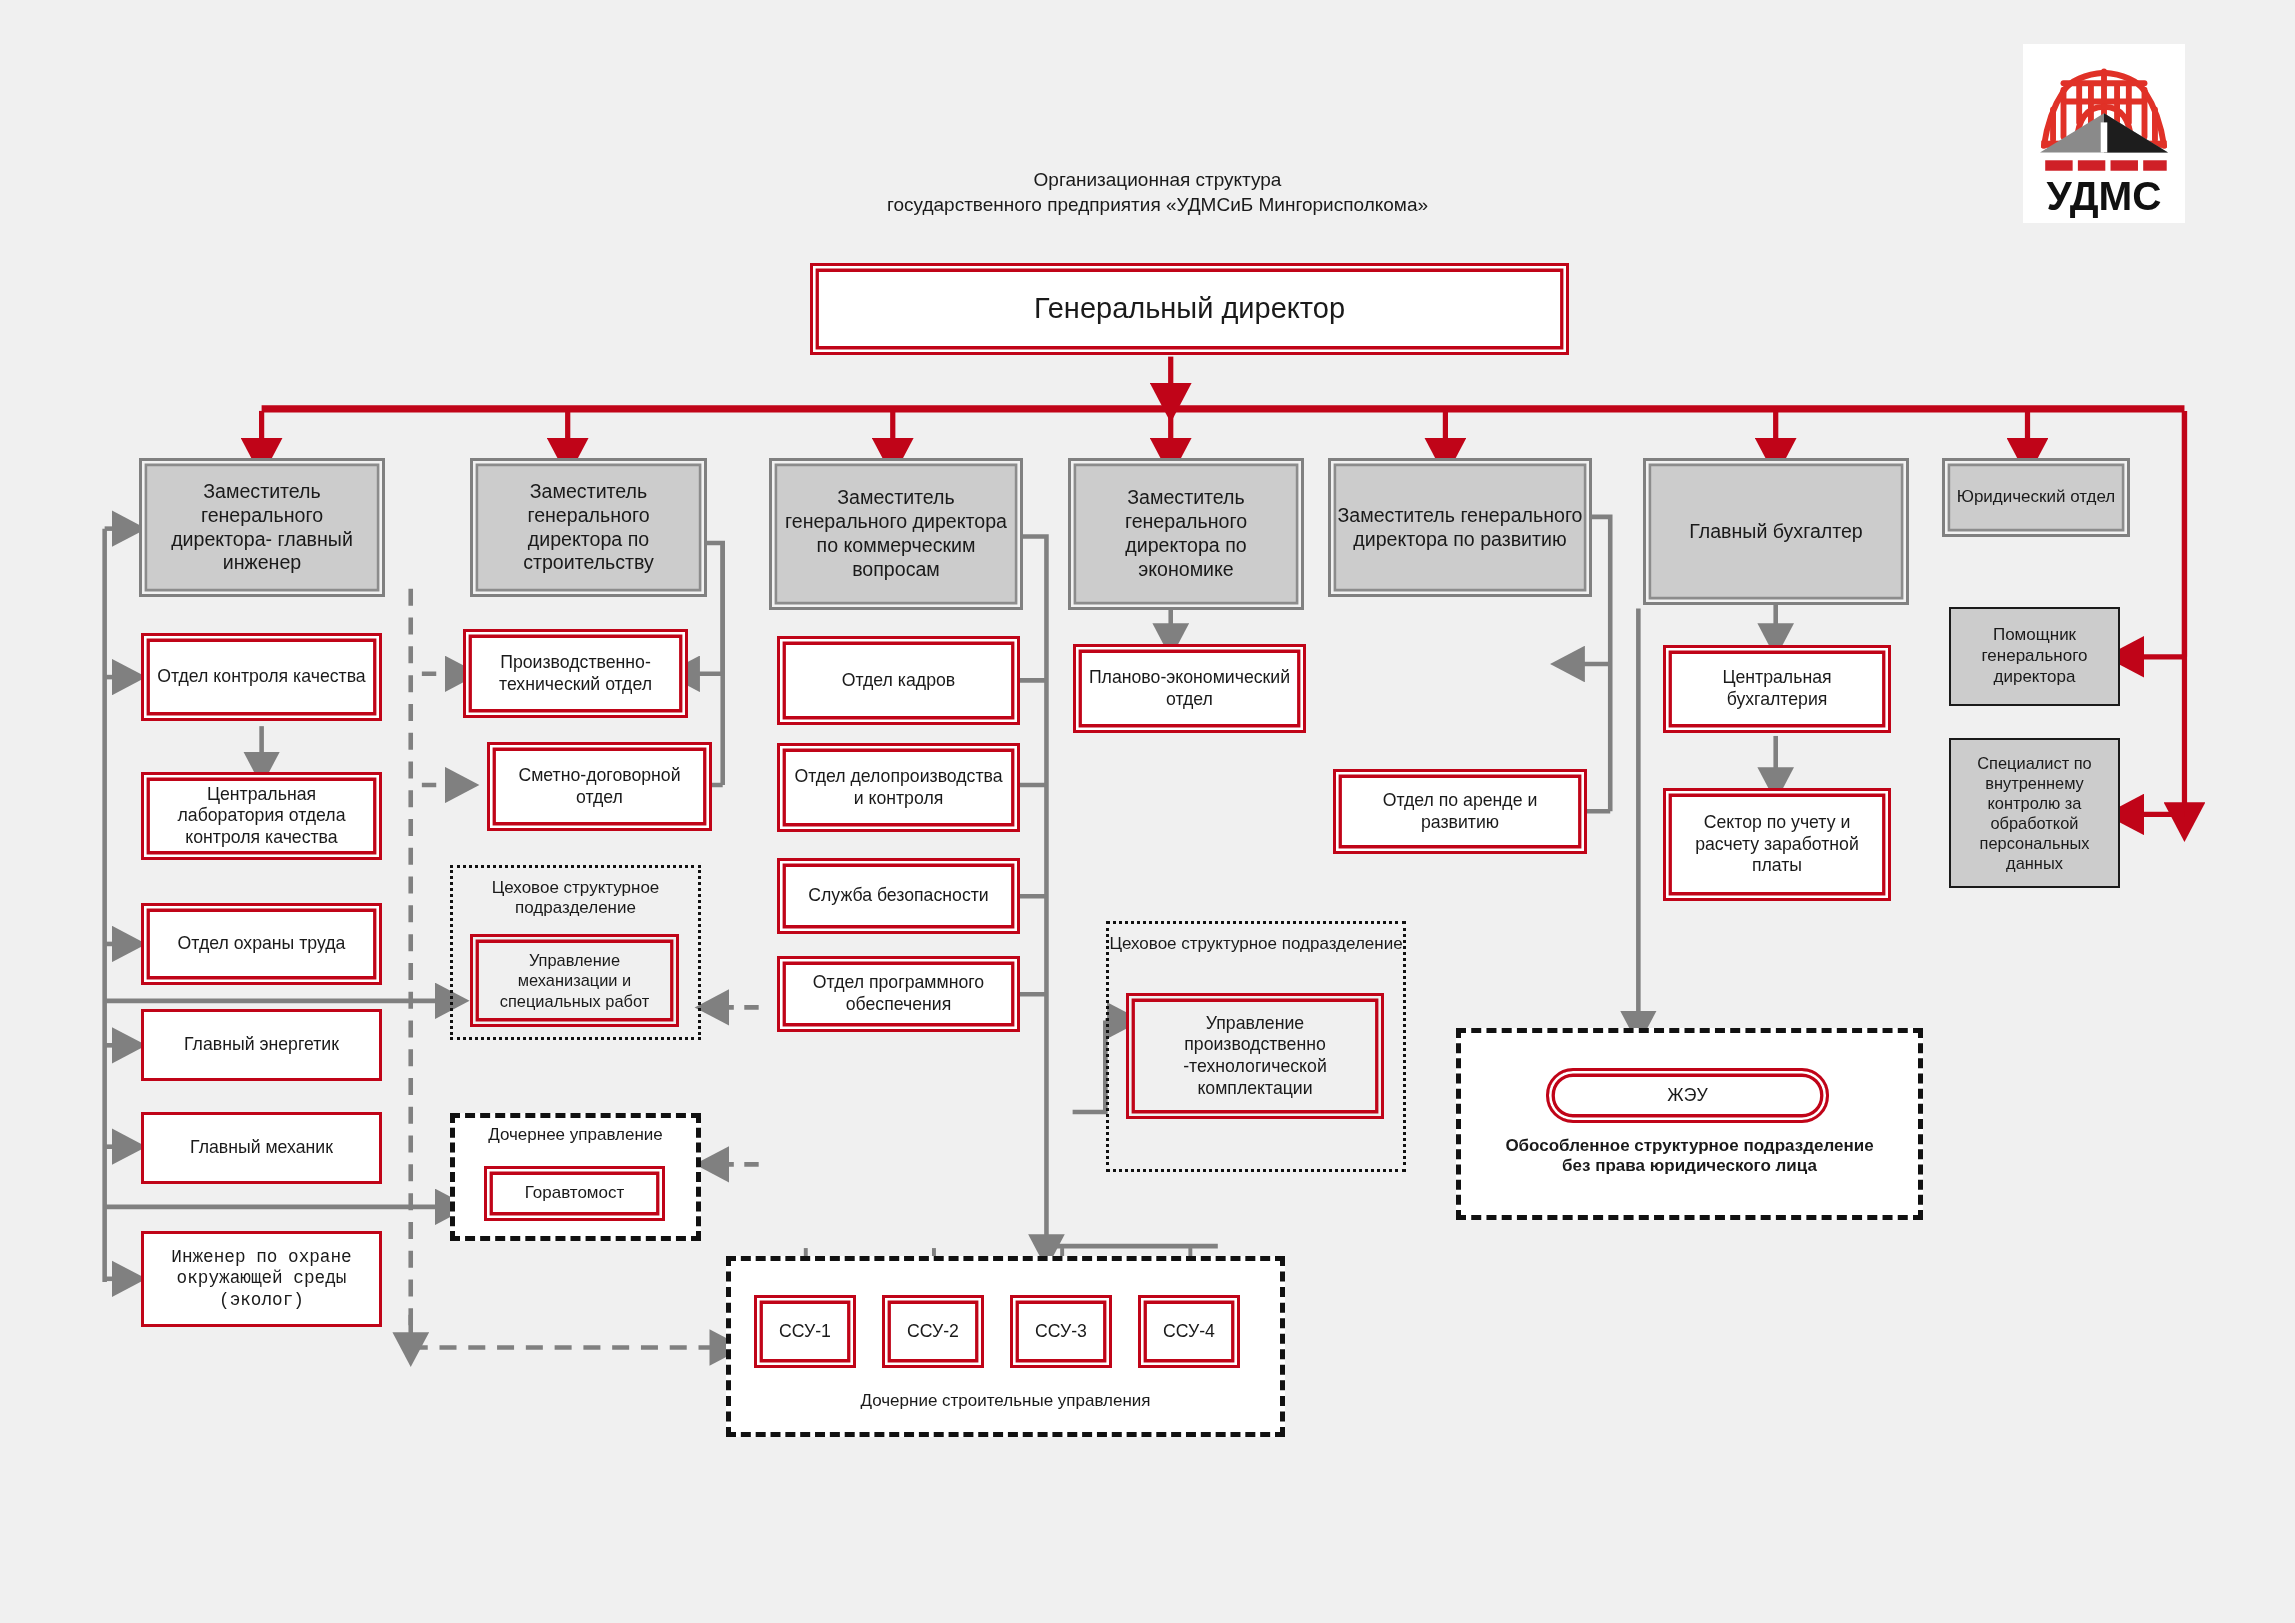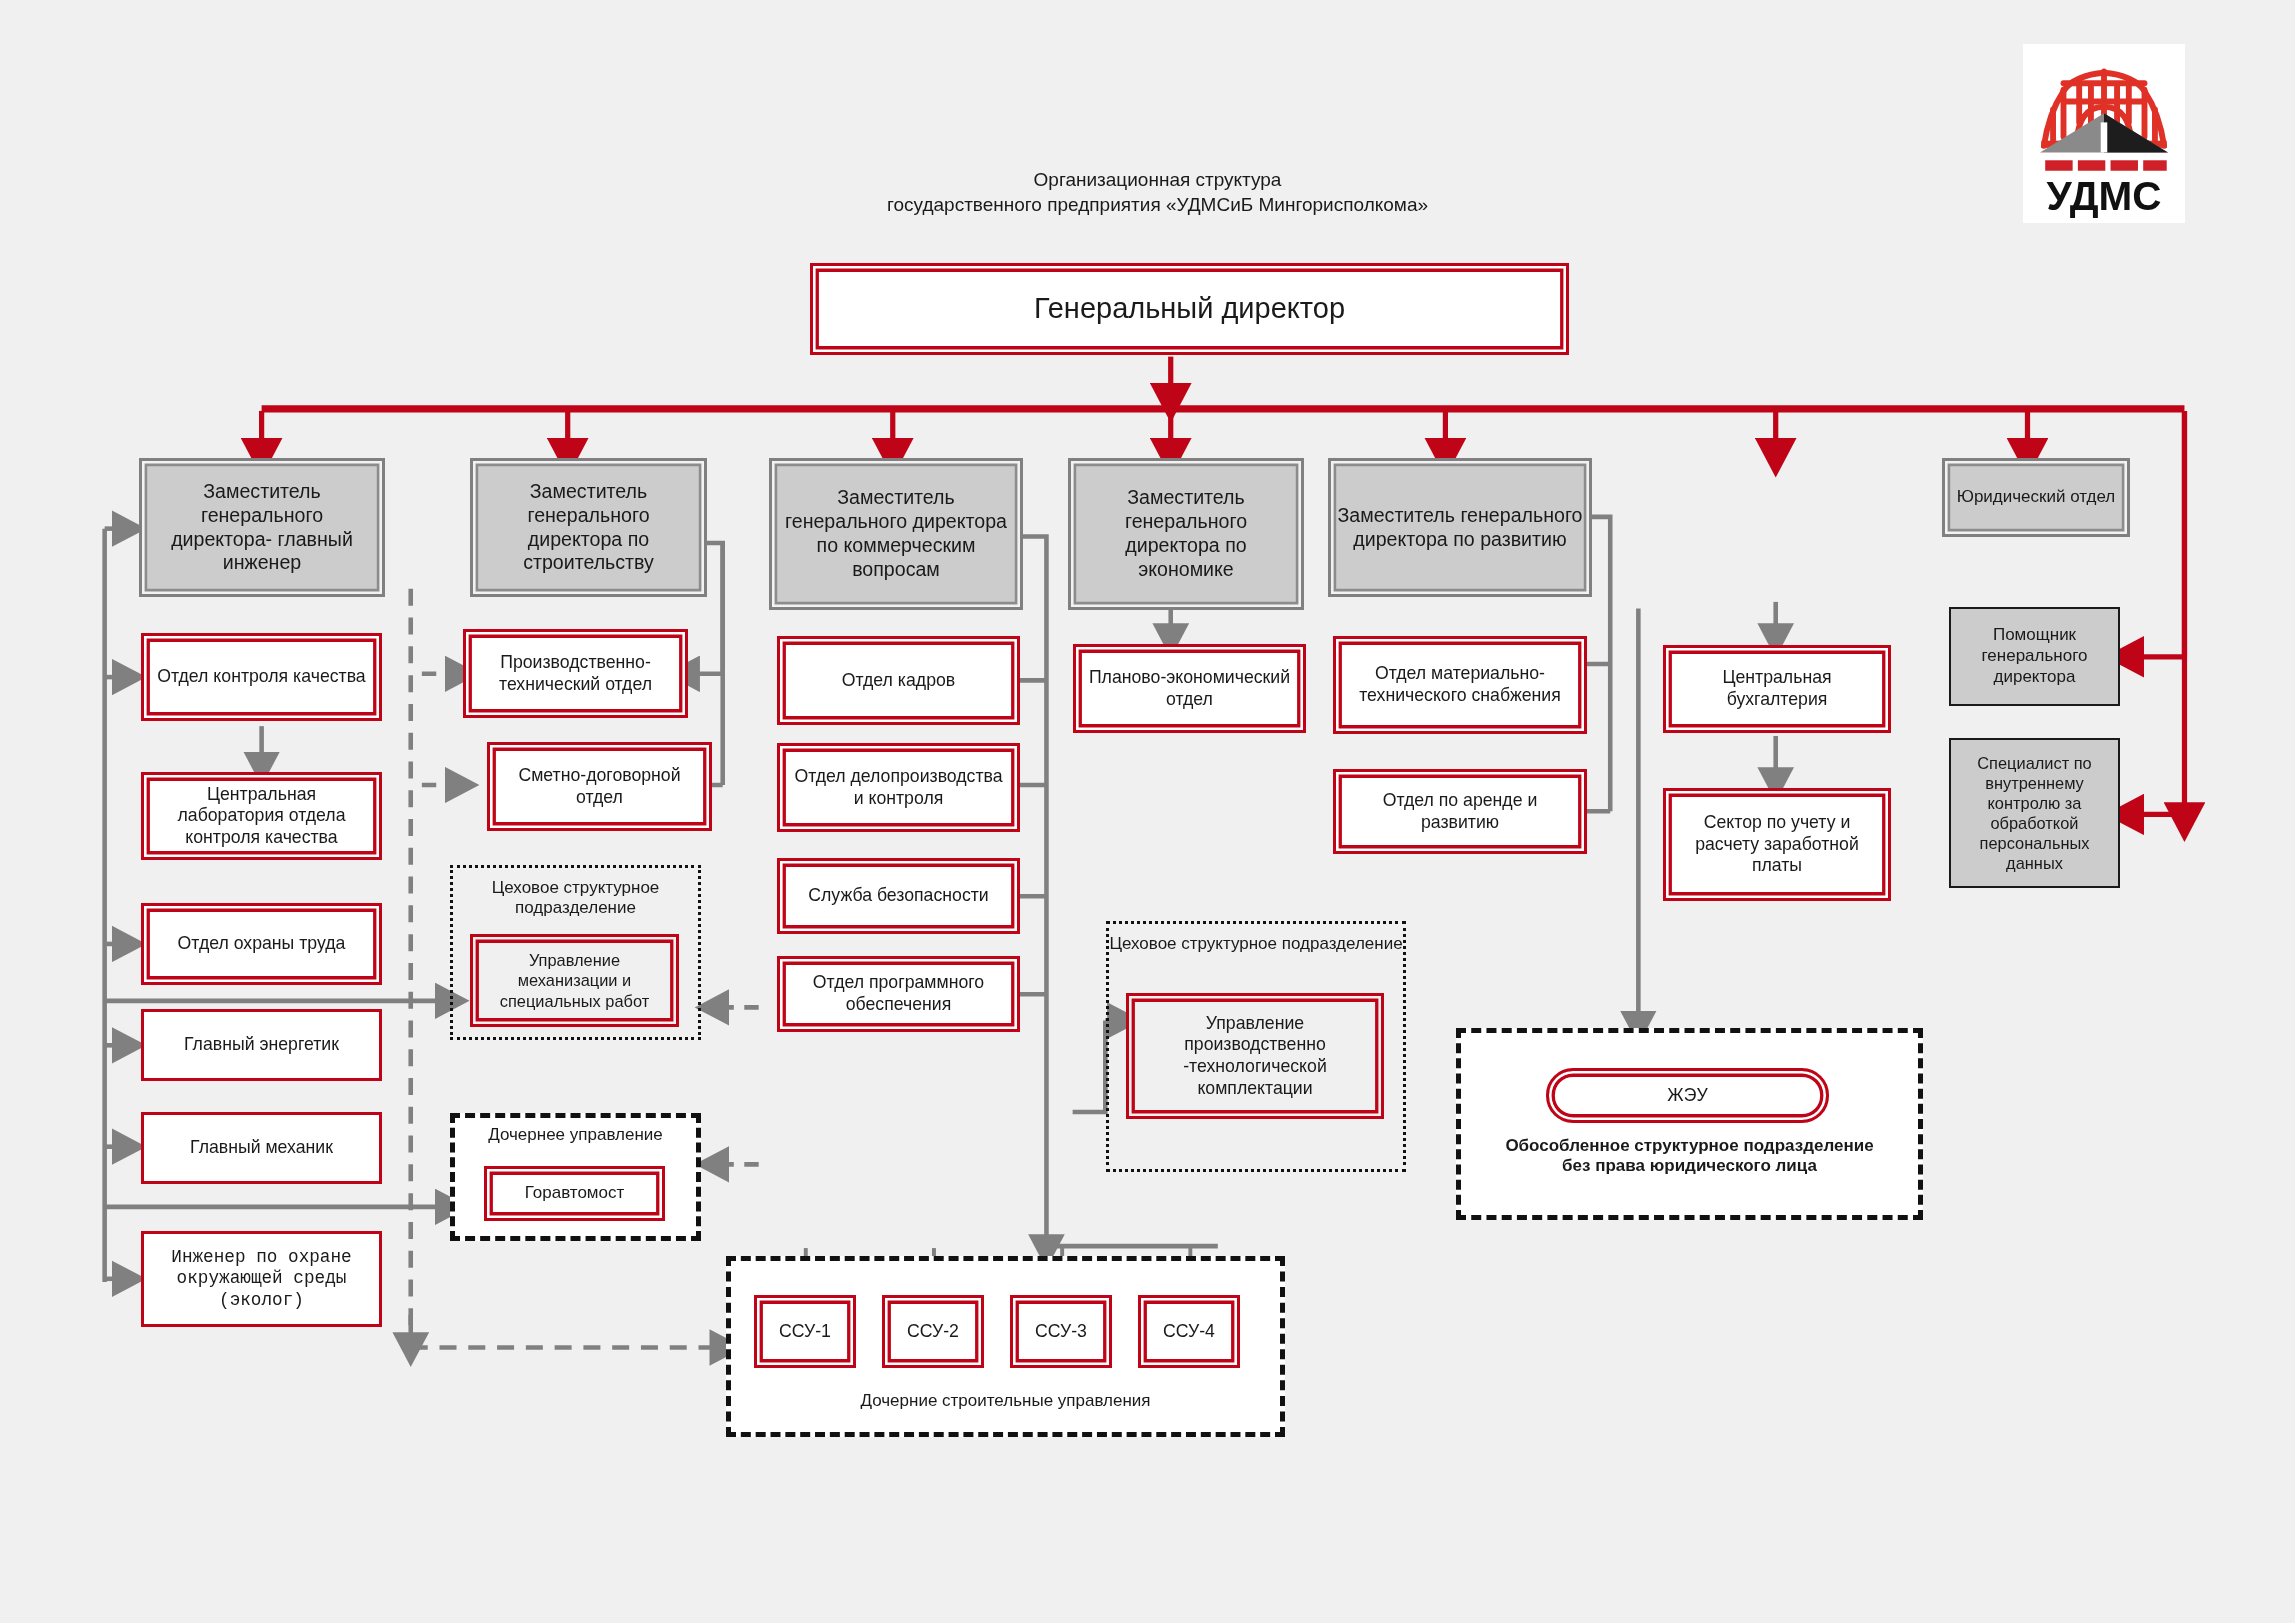--- a/index.html
+++ b/index.html
@@ -284,20 +284,23 @@
   </div>
 
   <div class="node exec" style="left:1068px;top:458px;width:236px;height:152px;">
     <span>Заместитель генерального директора по экономике</span>
   </div>
 
   <div class="node exec" style="left:1328px;top:458px;width:264px;height:139px;">
     <span>Заместитель генерального директора по развитию</span>
   </div>
 
+  <div class="node exec" style="left:1643px;top:458px;width:266px;height:147px;">
+    <span>Главный бухгалтер</span>
+  </div>
 
   <div class="node exec" style="left:1942px;top:458px;width:188px;height:79px;font-size:17px;">
     <span>Юридический отдел</span>
   </div>
 
   <div class="node unit" style="left:141px;top:633px;width:241px;height:88px;">
     <span>Отдел контроля качества</span>
   </div>
   <div class="node unit" style="left:141px;top:772px;width:241px;height:88px;">
     <span>Центральная лаборатория отдела контроля качества</span>
@@ -356,23 +359,20 @@
   </div>
 
   <div class="grp-dot" style="left:1106px;top:921px;width:300px;height:251px;"></div>
   <div class="grp-title" style="left:1106px;top:934px;width:300px;">
     <span>Цеховое структурное подразделение</span>
   </div>
   <div class="node unit-t" style="left:1126px;top:993px;width:258px;height:126px;">
     <span>Управление производственно -технологической комплектации</span>
   </div>
 
-  <div class="node unit" style="left:1333px;top:636px;width:254px;height:98px;">
-    <span>Отдел материально-технического снабжения</span>
-  </div>
   <div class="node unit" style="left:1333px;top:769px;width:254px;height:85px;">
     <span>Отдел по аренде и развитию</span>
   </div>
 
   <div class="node unit" style="left:1663px;top:645px;width:228px;height:88px;">
     <span>Центральная бухгалтерия</span>
   </div>
   <div class="node unit" style="left:1663px;top:788px;width:228px;height:113px;">
     <span>Сектор по учету и расчету заработной платы</span>
   </div>

